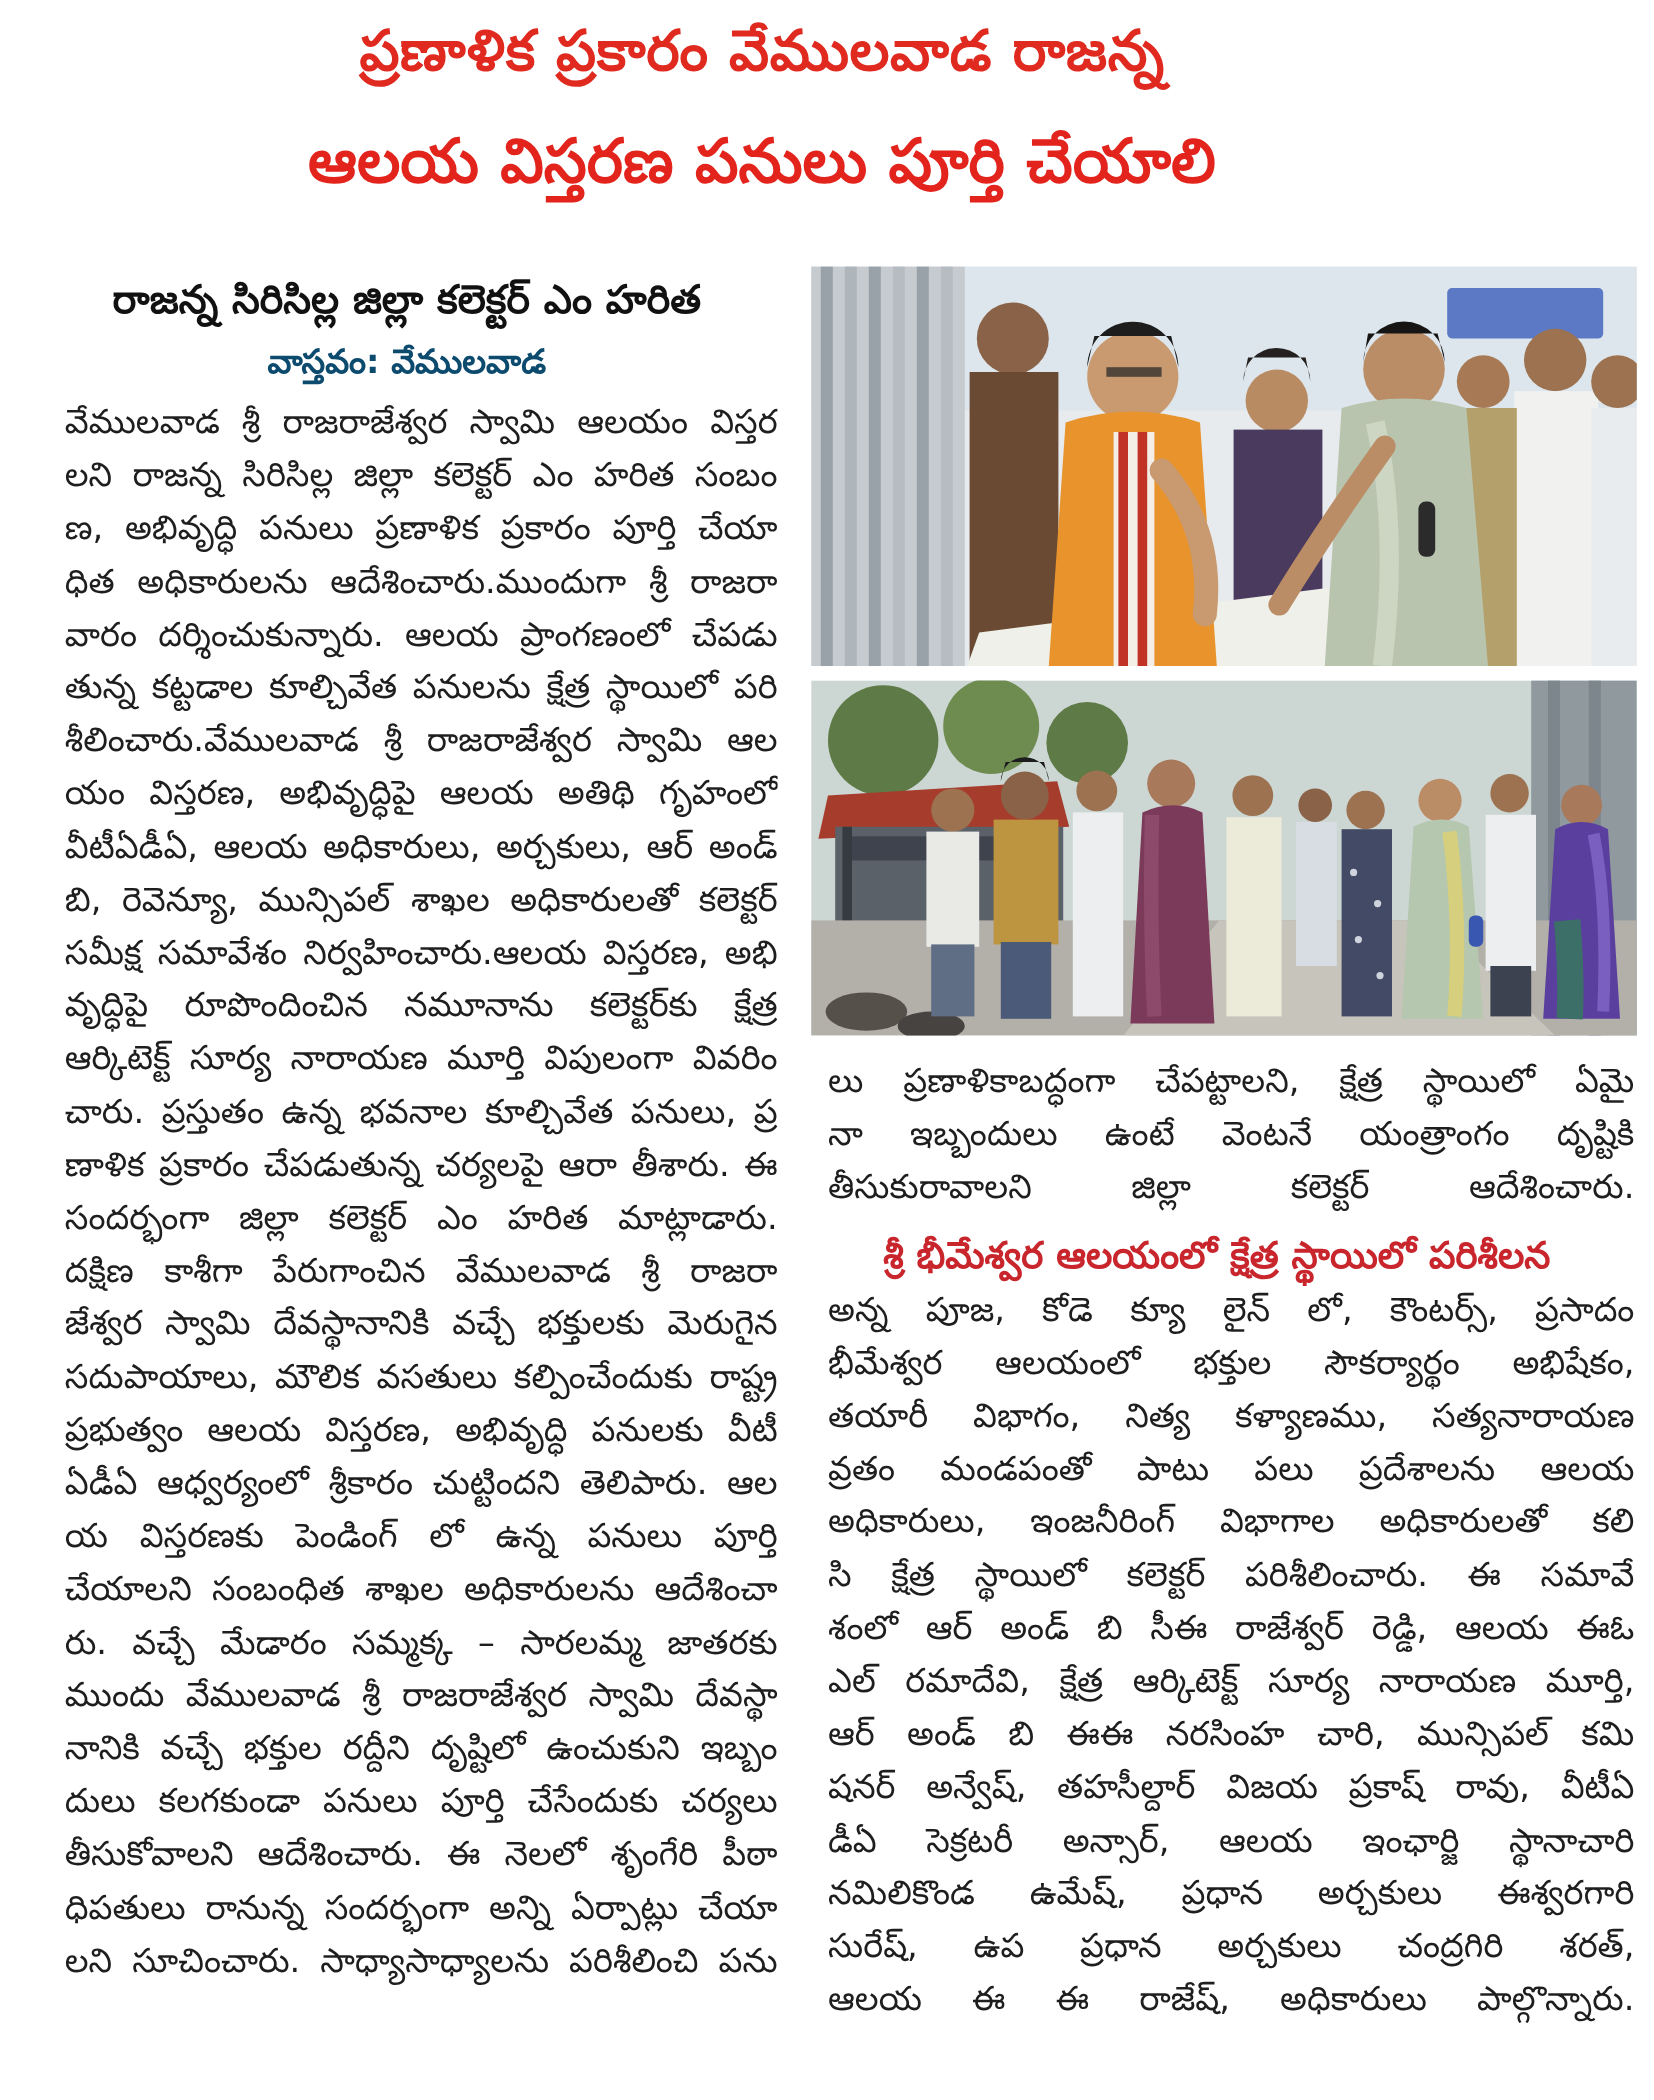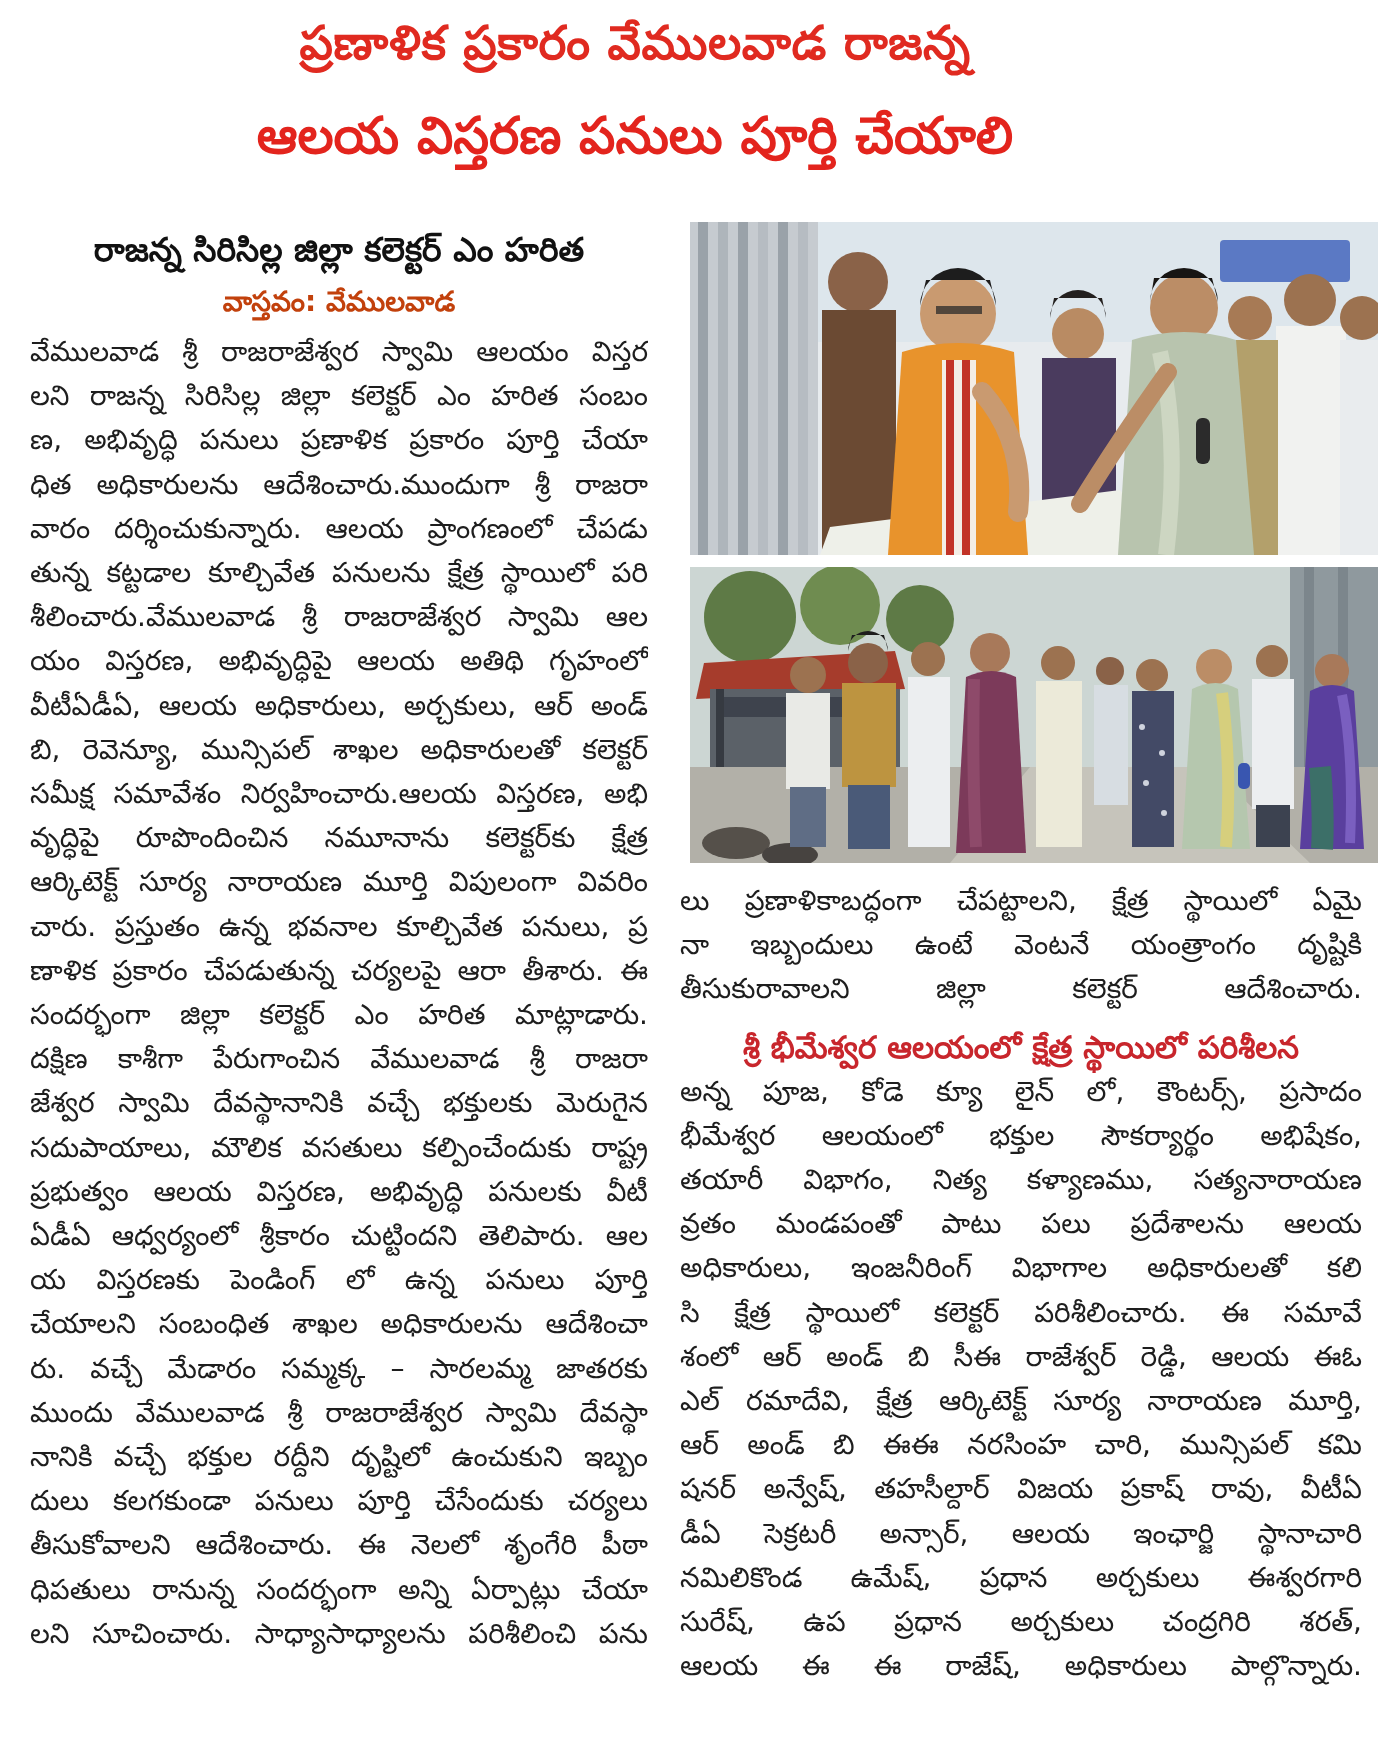--- a/index.html
+++ b/index.html
@@ -12,32 +12,32 @@
 
   .kicker{
     width:1210px;text-align:center;color:#e02a20;font-weight:bold;
     font-size:47px;line-height:74px;letter-spacing:.5px;
   }
   .headline{
     width:1210px;margin:4px 0 0 0;text-align:center;color:#e3241d;font-weight:bold;
     font-size:51px;line-height:104px;letter-spacing:0;
   }
 
-  .content{display:flex;gap:32px;margin-top:34px;}
+  .content{display:flex;gap:18px;margin-top:34px;}
   .left-col{width:618px;flex:0 0 618px;}
   .right-col{flex:1 1 auto;min-width:0;}
 
   .subhead{
     text-align:center;color:#111;font-weight:bold;font-size:33px;line-height:56px;
   }
   .dateline{
-    text-align:center;color:#c2410c;font-weight:bold;font-size:28px;line-height:48px;margin-bottom:4px;
-  }
-
-  .body-lines{color:#1e1e1e;font-size:28px;}
+    text-align:center;color:#0c4a6e;font-weight:bold;font-size:28px;line-height:48px;margin-bottom:4px;
+  }
+
+  .body-lines{color:#1e1e1e;font-size:28px;margin-left:24px;}
   .body-line{
     line-height:44.2px;white-space:nowrap;overflow:hidden;
     text-align:justify;text-align-last:justify;
   }
 
   .photo-frame{margin-left:10px;width:688px;}
   .photo-frame svg{display:block;width:688px;}
   .photo-gap{height:12px;}
 
   .right-text{margin-top:16px;}

